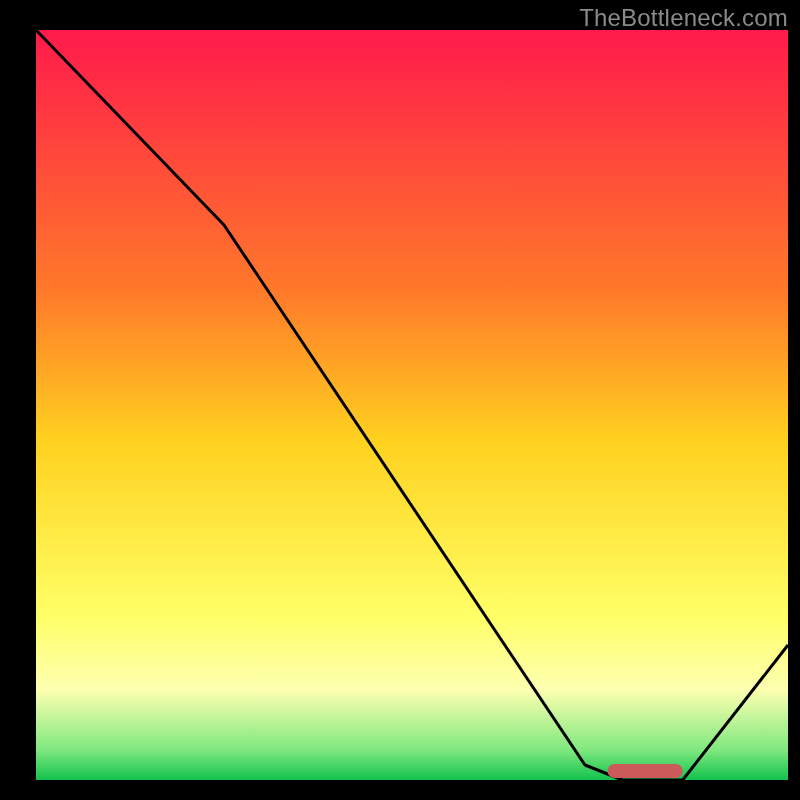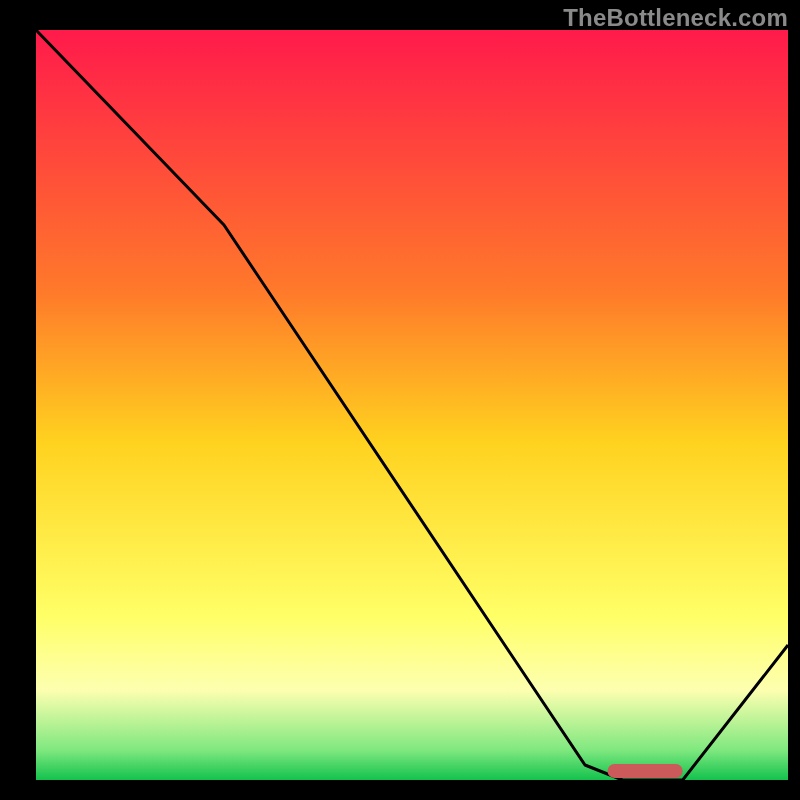--- a/index.html
+++ b/index.html
@@ -14,21 +14,21 @@
     position: relative;
     width: 800px;
     height: 800px;
   }
   .attribution {
     position: absolute;
     top: 4px;
     right: 12px;
     font-family: Arial, Helvetica, sans-serif;
     font-size: 24px;
-    font-weight: bold;
+    font-weight: normal;
     color: #8a8a8a;
     letter-spacing: 0.2px;
     z-index: 10;
   }
   svg {
     position: absolute;
     left: 0;
     top: 0;
   }
 </style>

